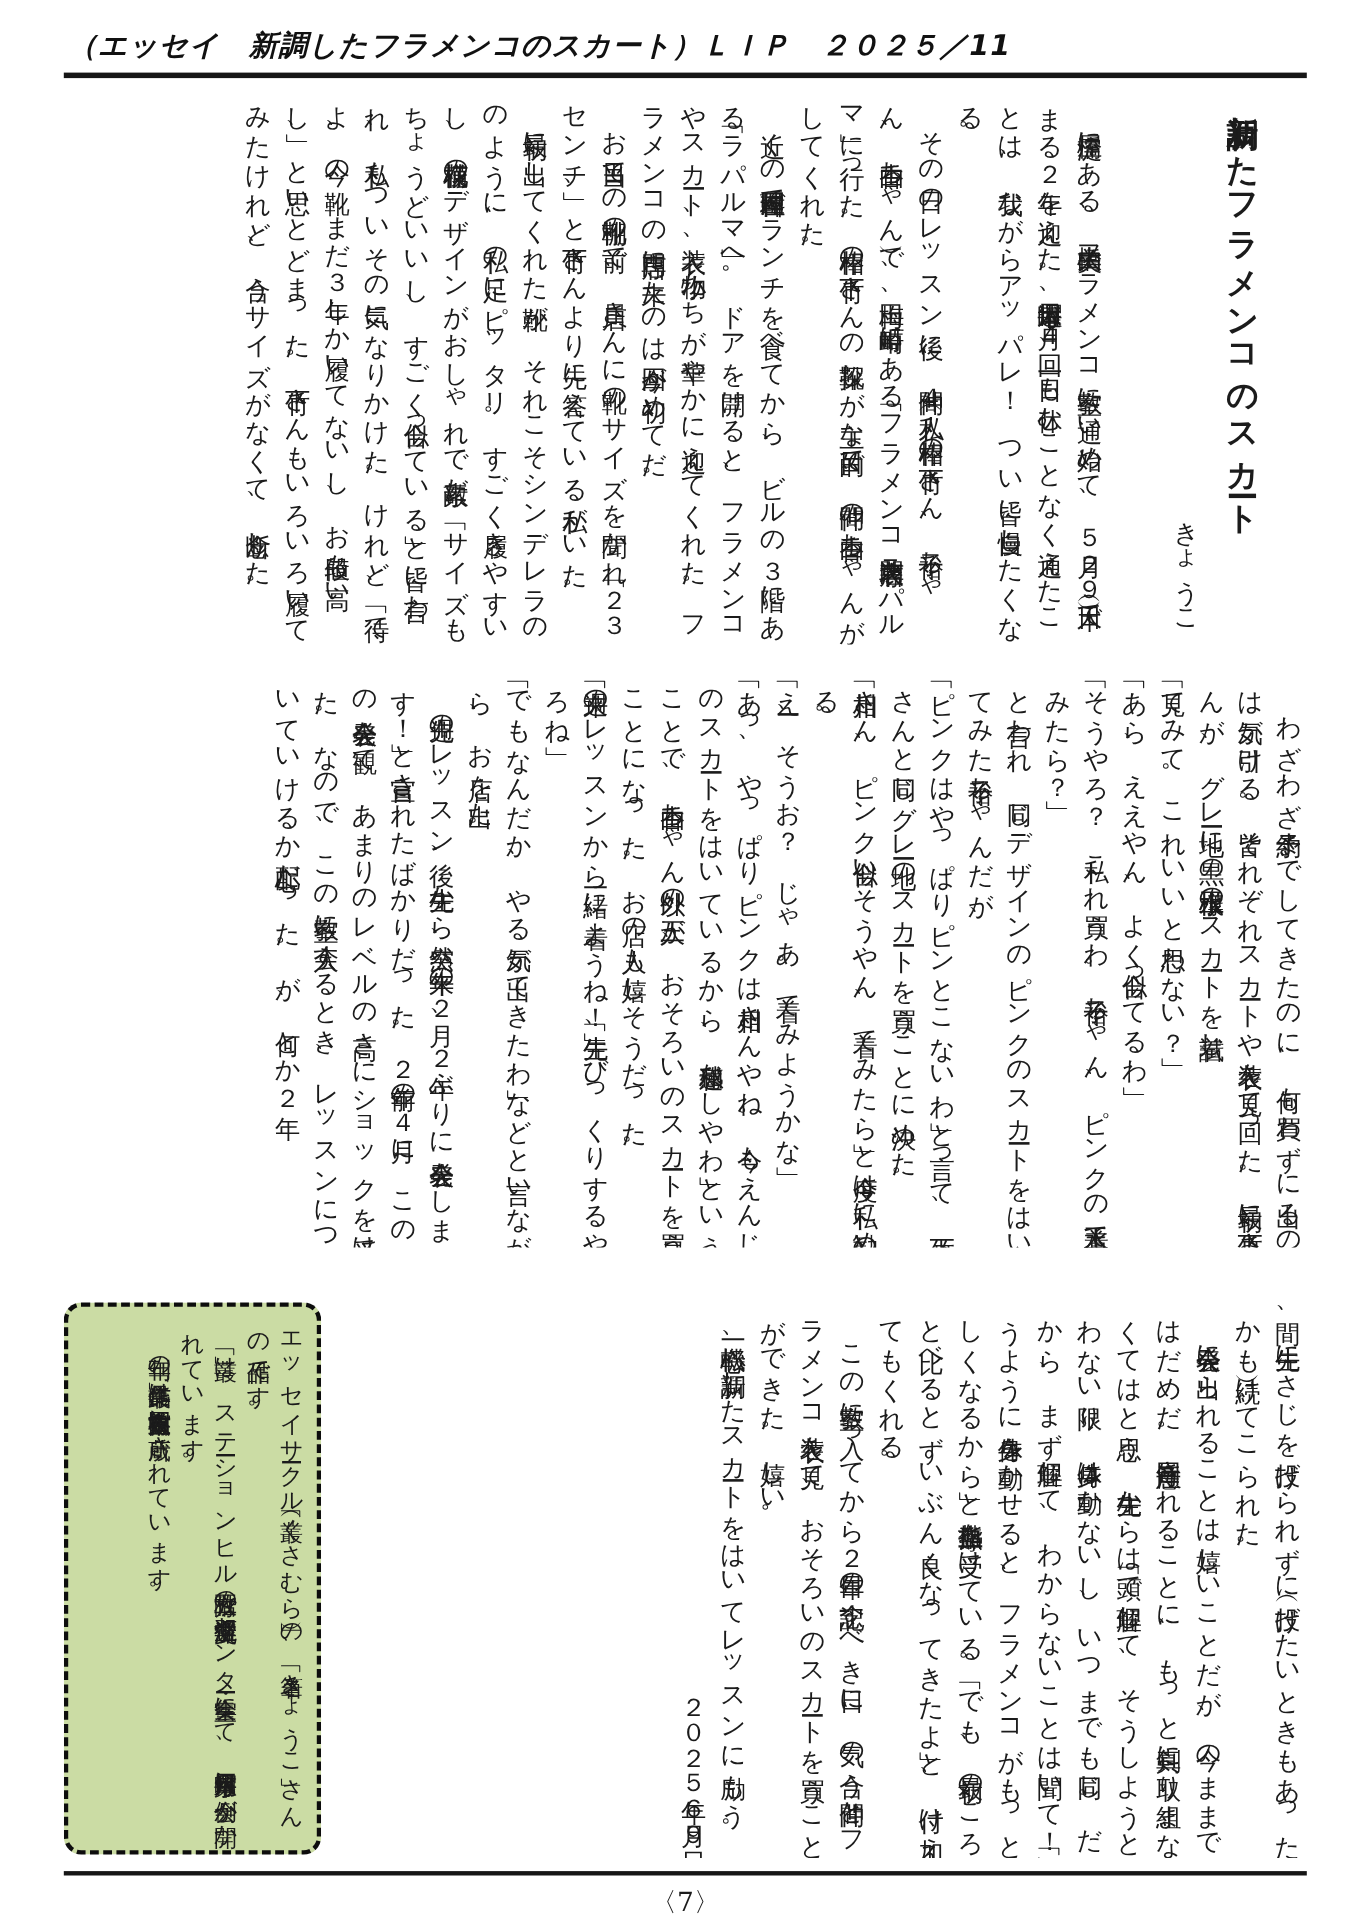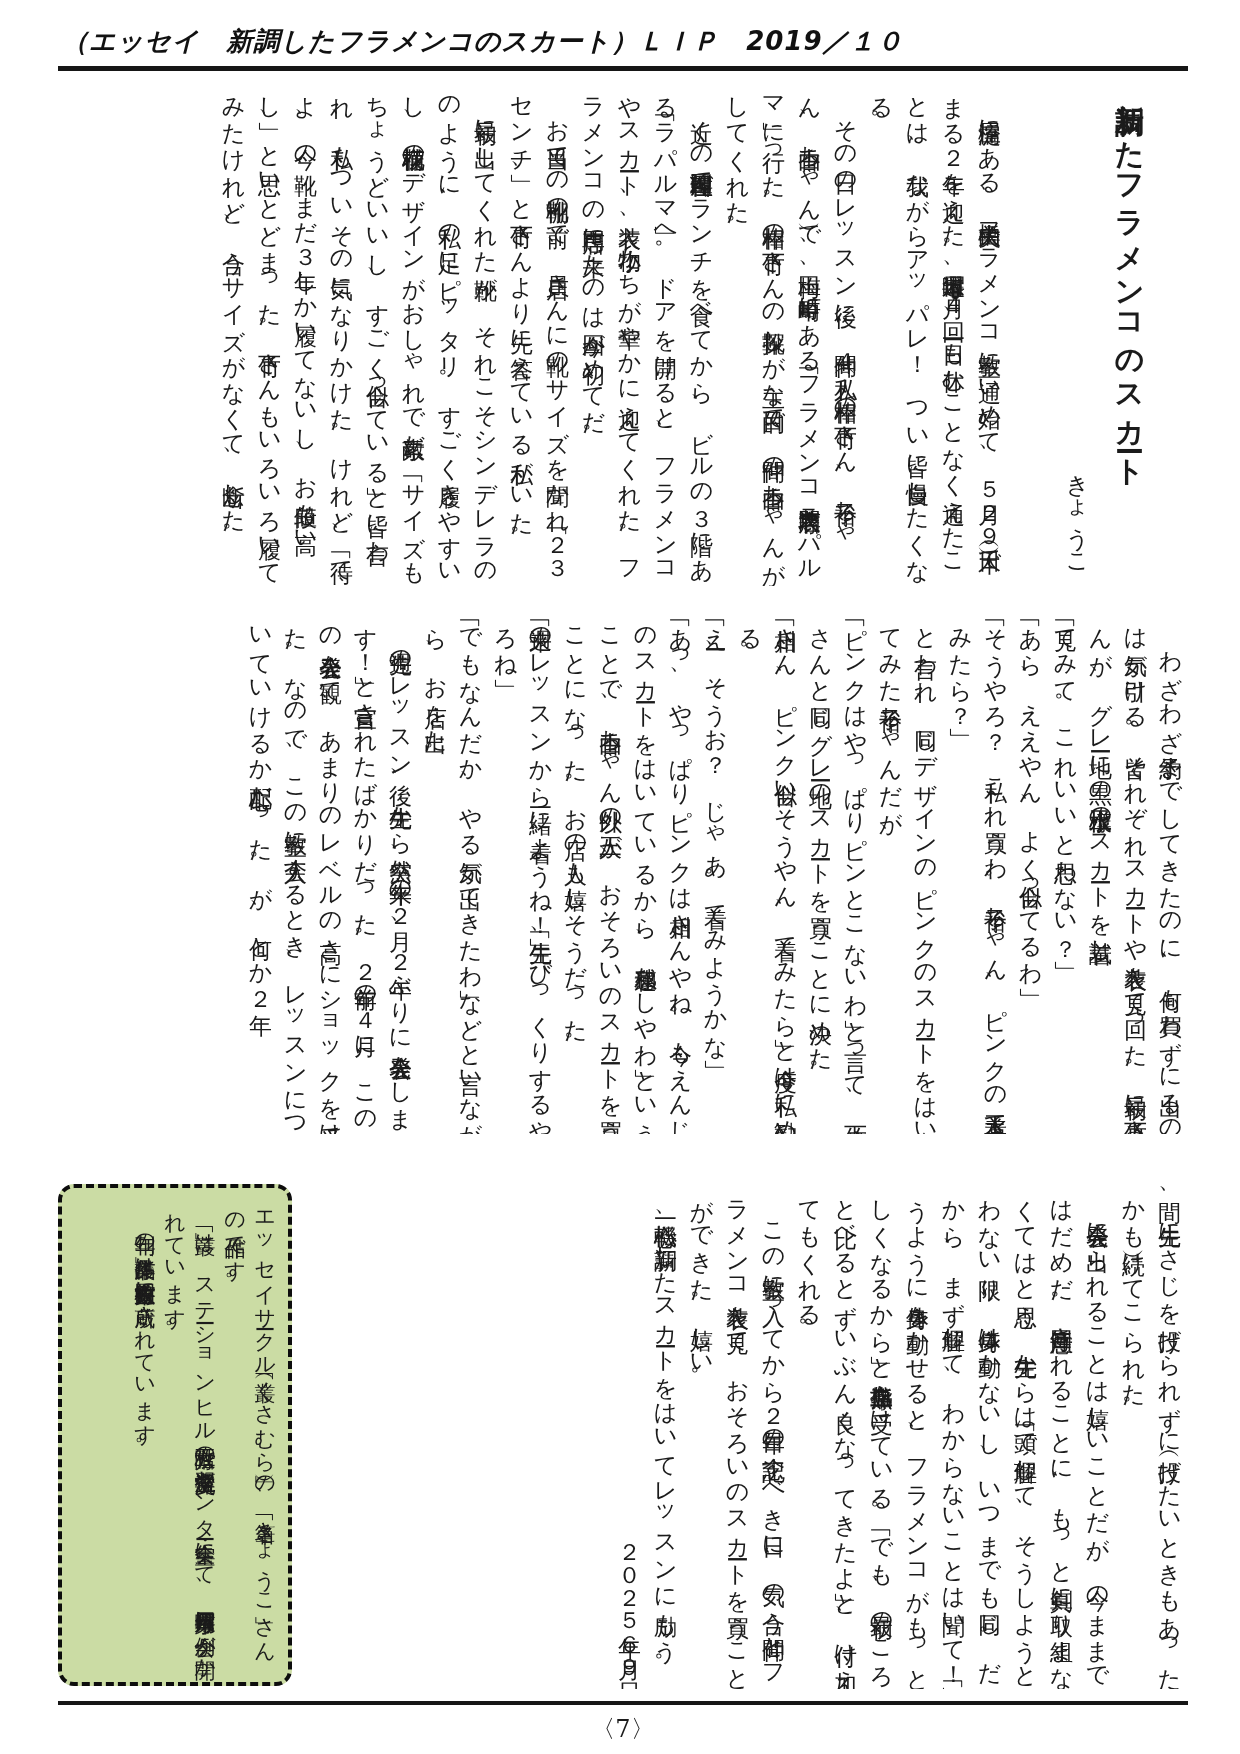--- a/index.html
+++ b/index.html
@@ -64,21 +64,21 @@
     text-align:center;font-size:24px;margin-top:8px;
     font-family:"DejaVu Serif","Liberation Serif",serif;
   }
 </style>
 </head>
 <body>
 
 <div class="page">
 
   <div class="page-header">
-    <span class="header-title">（エッセイ　新調したフラメンコのスカート）ＬＩＰ　2019／１０</span>
+    <span class="header-title">（エッセイ　新調したフラメンコのスカート）ＬＩＰ　２０２５／11</span>
   </div>
   <div class="header-rule"></div>
 
   <div class="vband band1">
     <h1 class="article-title">新調したフラメンコのスカート</h1>
     <p class="article-author">きょうこ</p>
     <p class="indent">淀屋橋にある、大橋由美フラメンコ教室に通い始めて、５月２９日（木）でまる２年を迎えた。毎週木曜日、月４回、一日も休むことなく通えたことは、我ながらアッパレ！　つい皆に自慢したくなる。</p>
     <p class="indent">その日のレッスン後に、仲間４人（私、相棒の竹下さん、裕子ちゃん、由香ちゃん）で、梅田、中崎町にある「フラメンコ衣装専門店ラパルマ」に行った。相棒の竹下さんの靴探しが主な目的で、仲間の由香ちゃんが予約してくれた。</p>
     <p class="indent">近くの韓国料理屋でランチを食べてから、ビルの３階にある「ラパルマ」へ。ドアを開けると、フラメンコ靴やスカート、衣装、小物たちが華やかに迎えてくれた。フラメンコの専門店に来たのは今回が初めてだ。</p>
     <p class="indent">お目当ての靴棚の前で、店員さんに靴のサイズを聞かれ「２３センチ」、と竹下さんより先に答えている私がいた。</p>

